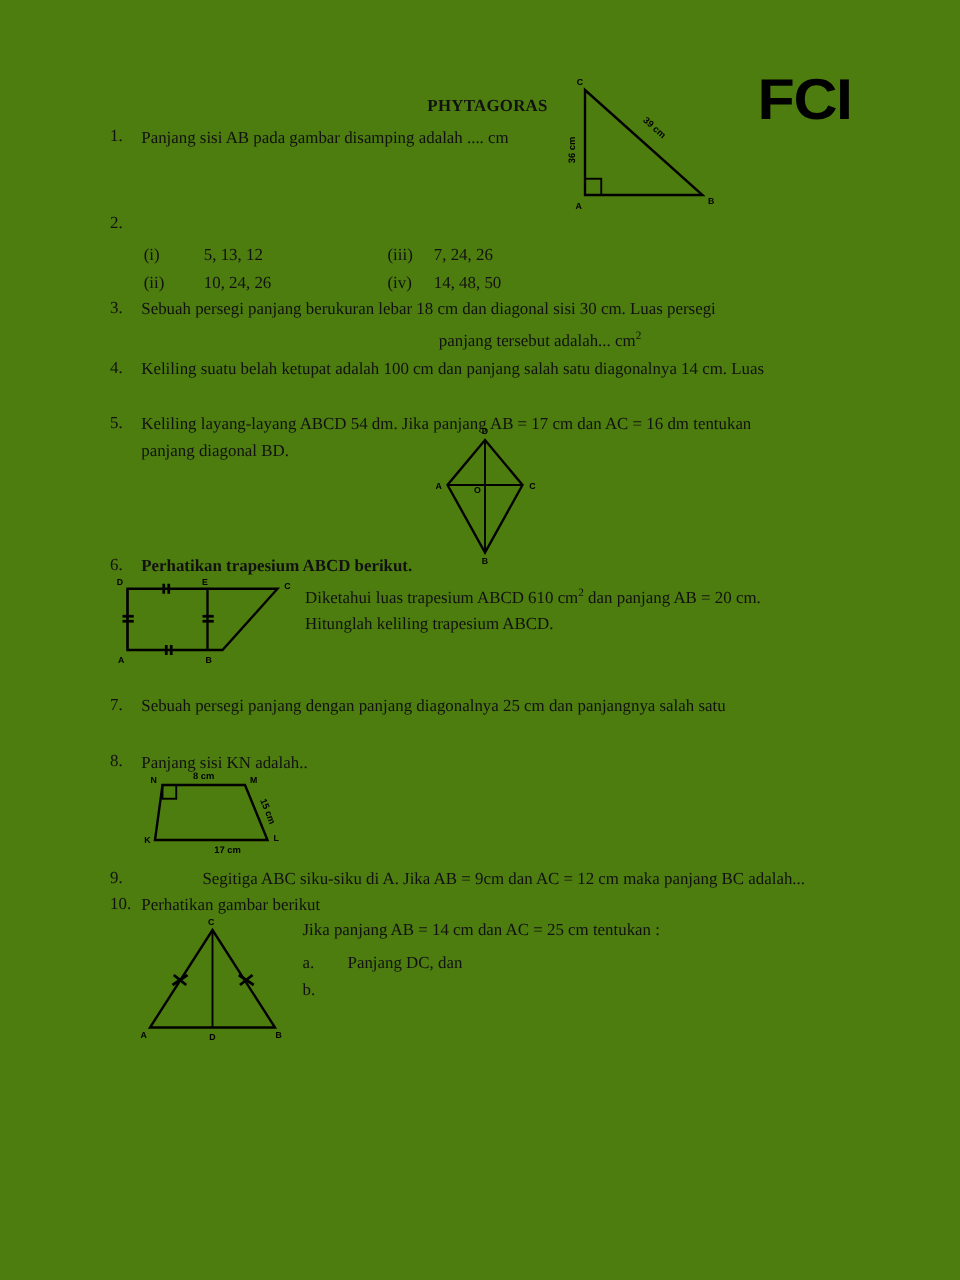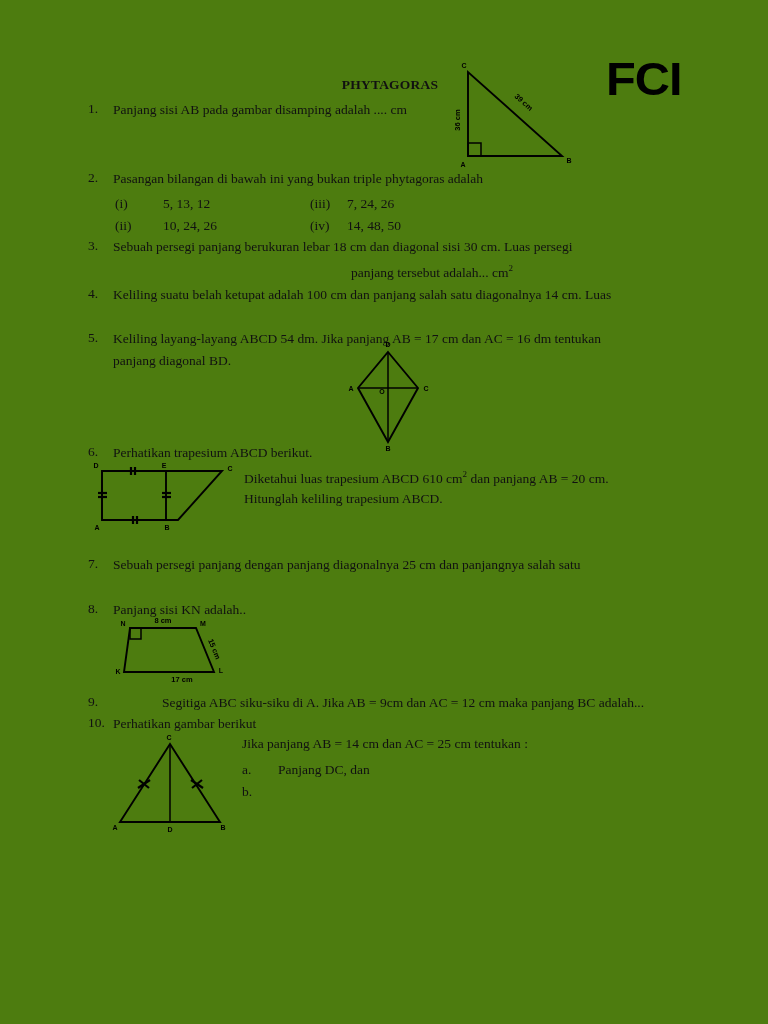--- a/index.html
+++ b/index.html
@@ -94,21 +94,20 @@
       <rect class="thin" x="16" y="83" width="13" height="13"></rect>
       <text class="vtx" x="12" y="8" text-anchor="middle">C</text>
       <text class="vtx" x="11" y="107" text-anchor="middle">A</text>
       <text class="vtx" x="117" y="103" text-anchor="middle">B</text>
       <text class="dim" x="0" y="0" transform="translate(8,60) rotate(-90)" text-anchor="middle">36 cm</text>
       <text class="dim" x="0" y="0" transform="translate(70,44) rotate(42)" text-anchor="middle">39 cm</text>
     </svg>
   </div>
 
   <div class="qnum" style="left:88px; top:168px;">2.</div>
-  <div class="qtext nojust" style="left:113px; top:168px; width:460px;">Pasangan bilangan di bawah ini yang bukan triple phytagoras adalah</div>
 
   <div class="qtext nojust" style="left:115px; top:193px; width:40px;">(i)</div>
   <div class="qtext nojust" style="left:163px; top:193px; width:140px;">5, 13, 12</div>
   <div class="qtext nojust" style="left:310px; top:193px; width:40px;">(iii)</div>
   <div class="qtext nojust" style="left:347px; top:193px; width:140px;">7, 24, 26</div>
 
   <div class="qtext nojust" style="left:115px; top:215px; width:40px;">(ii)</div>
   <div class="qtext nojust" style="left:163px; top:215px; width:140px;">10, 24, 26</div>
   <div class="qtext nojust" style="left:310px; top:215px; width:40px;">(iv)</div>
   <div class="qtext nojust" style="left:347px; top:215px; width:140px;">14, 48, 50</div>
@@ -131,21 +130,21 @@
       <line class="thin" x1="48" y1="10" x2="48" y2="100"></line>
       <text class="vtx" x="48" y="5" text-anchor="middle">D</text>
       <text class="vtx" x="11" y="49" text-anchor="middle">A</text>
       <text class="vtx" x="86" y="49" text-anchor="middle">C</text>
       <text class="vtx" x="48" y="109" text-anchor="middle">B</text>
       <text class="vtx" x="42" y="52" text-anchor="middle">O</text>
     </svg>
   </div>
 
   <div class="qnum" style="left:88px; top:442px;">6.</div>
-  <div class="qtext nojust" style="left:113px; top:442px; width:300px;">Perhatikan trapesium ABCD berikut.</div>
+  <div class="qtext nojust" style="left:113px; top:442px; width:300px;font-weight:bold;">Perhatikan trapesium ABCD berikut.</div>
 
   <div class="fig" style="left:88px; top:462px;">
     <svg width="150" height="70" viewBox="0 0 150 70">
       <polygon class="stroke" points="14,9 134,9 90,58 14,58"></polygon>
       <line class="thin" x1="14" y1="9" x2="14" y2="58"></line>
       <line class="stroke" x1="78" y1="9" x2="78" y2="58"></line>
 
       <line class="tick" x1="43" y1="5" x2="43" y2="13"></line>
       <line class="tick" x1="47" y1="5" x2="47" y2="13"></line>
 

